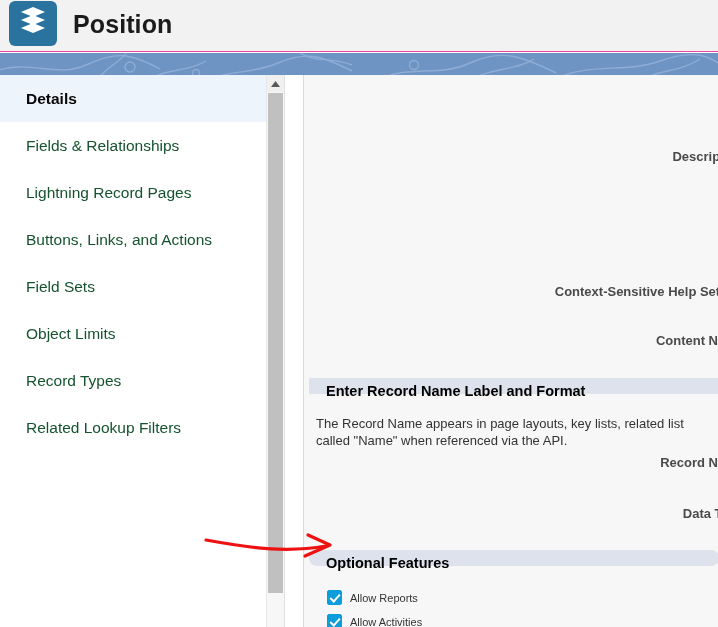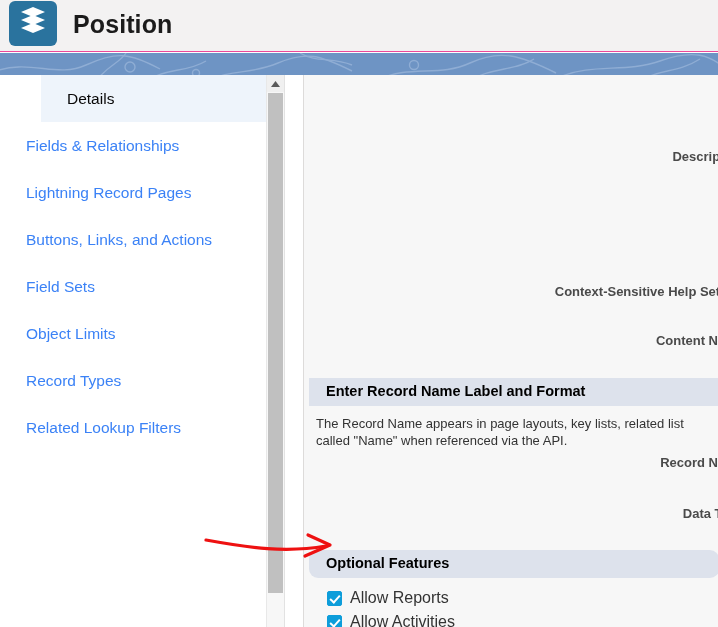--- a/index.html
+++ b/index.html
@@ -70,30 +70,29 @@
     height: 552px;
     background: #ffffff;
     overflow: hidden;
   }
   .nav-item {
     position: relative;
     height: 47px;
     line-height: 47px;
     padding-left: 26px;
     font-size: 15.5px;
-    color: #3b82f6;
+    color: #14532d;
     white-space: nowrap;
     cursor: pointer;
     box-sizing: border-box;
   }
   .nav-item.active {
     background: #eef4fb;
-    font-weight: normal;
+    font-weight: bold;
     color: #080707;
-    margin-left: 41px;
   }
 
   
   .scrollbar {
     position: absolute;
     left: 266px; top: 75px;
     width: 18px; height: 552px;
     background: #f7f7f7;
     border-left: 1px solid #e8e8e8;
     box-sizing: border-box;
@@ -151,21 +150,21 @@
   .help-label { left: 140px; top: 209px; width: 300px; }
 
   
   .cname-label { left: 200px; top: 258px; width: 240px; }
 
   
   .section-head {
     position: absolute;
     left: 5px;
     width: 410px;
-    height: 28px;
+    height: 16px;
     background: #dde2ec;
     box-sizing: border-box;
   }
   .section-head span {
     position: absolute;
     left: 17px; top: 0;
     line-height: 26px;
     font-size: 14.5px;
     font-weight: bold;
     color: #000000;
@@ -190,21 +189,21 @@
 
   
   .dt-label { left: 200px; top: 431px; width: 240px; }
 
   
   .checks { position: absolute; left: 23px; top: 511px; }
   .check-line {
     height: 24px;
     line-height: 24px;
     white-space: nowrap;
-    font-size: 16px;
+    font-size: 11px;
     color: #333333;
   }
   .cbox {
     display: inline-block;
     vertical-align: -3px;
     width: 15px; height: 15px;
     border: 1px solid #8a8a8a;
     background: #ffffff;
     border-radius: 2px;
     box-sizing: border-box;

